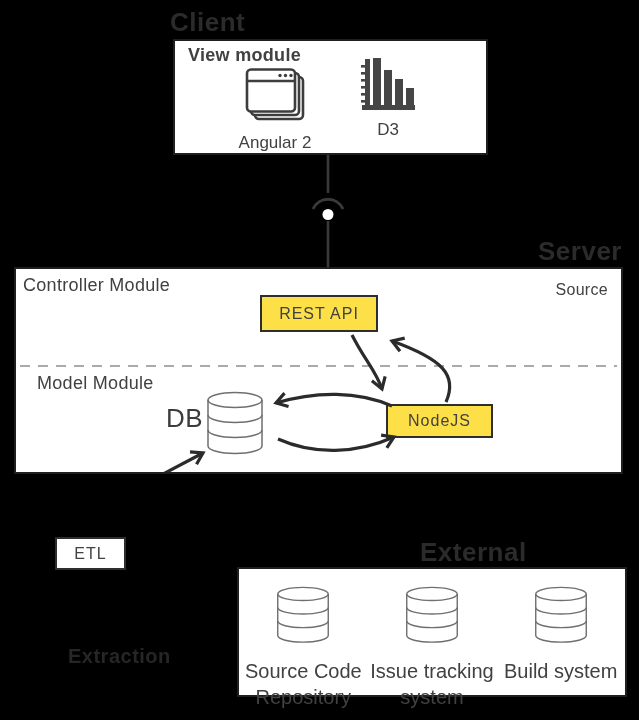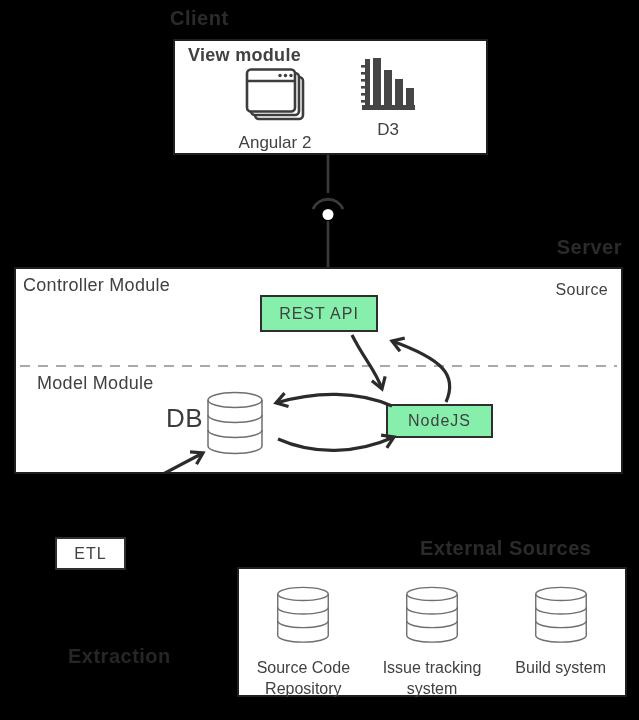--- a/index.html
+++ b/index.html
@@ -1,45 +1,45 @@
 <!DOCTYPE html>
 <html><head>
 <meta charset="utf-8">
 <style>
   html,body{margin:0;padding:0;background:#000;}
   .canvas{
     position:relative;width:639px;height:720px;background:#000;overflow:hidden;
     font-family:"Liberation Sans", sans-serif;
   }
   .zone-label{
-    position:absolute;font-size:20px;font-weight:600;color:#2b2b2b;letter-spacing:.5px;
+    position:absolute;font-size:26px;font-weight:600;color:#2b2b2b;letter-spacing:.5px;
   }
   .white-box{
     position:absolute;background:#fff;border:2px solid #1f1f1f;box-sizing:border-box;
   }
   .box-title{
     position:absolute;font-size:18px;color:#414141;letter-spacing:.3px;white-space:nowrap;
   }
   .small-node{
-    position:absolute;background:#86efac;border:2px solid #2e2e2e;box-sizing:border-box;
+    position:absolute;background:#fde047;border:2px solid #2e2e2e;box-sizing:border-box;
     display:flex;align-items:center;justify-content:center;
     font-size:16px;color:#414141;letter-spacing:1px;white-space:nowrap;
   }
   .tech-item{
     position:absolute;display:flex;flex-direction:column;align-items:center;
   }
   .tech-label{font-size:17px;color:#414141;margin-top:3px;white-space:nowrap;}
   .db-label{
     position:absolute;font-size:26px;color:#3c3c3c;letter-spacing:.5px;
   }
   .ext-item{
     display:flex;flex-direction:column;align-items:center;flex:1 1 0;
   }
   .ext-label{
-    font-size:16px;color:#414141;text-align:center;line-height:1.3;margin-top:10px;white-space:pre-line;
+    font-size:20px;color:#414141;text-align:center;line-height:1.3;margin-top:10px;white-space:pre-line;
   }
   .extraction{
     position:absolute;font-size:20px;font-weight:700;color:#262626;letter-spacing:.5px;
   }
   .overlay{position:absolute;left:0;top:0;pointer-events:none;}
 </style>
 </head>
 <body>
 
 <div class="canvas">

